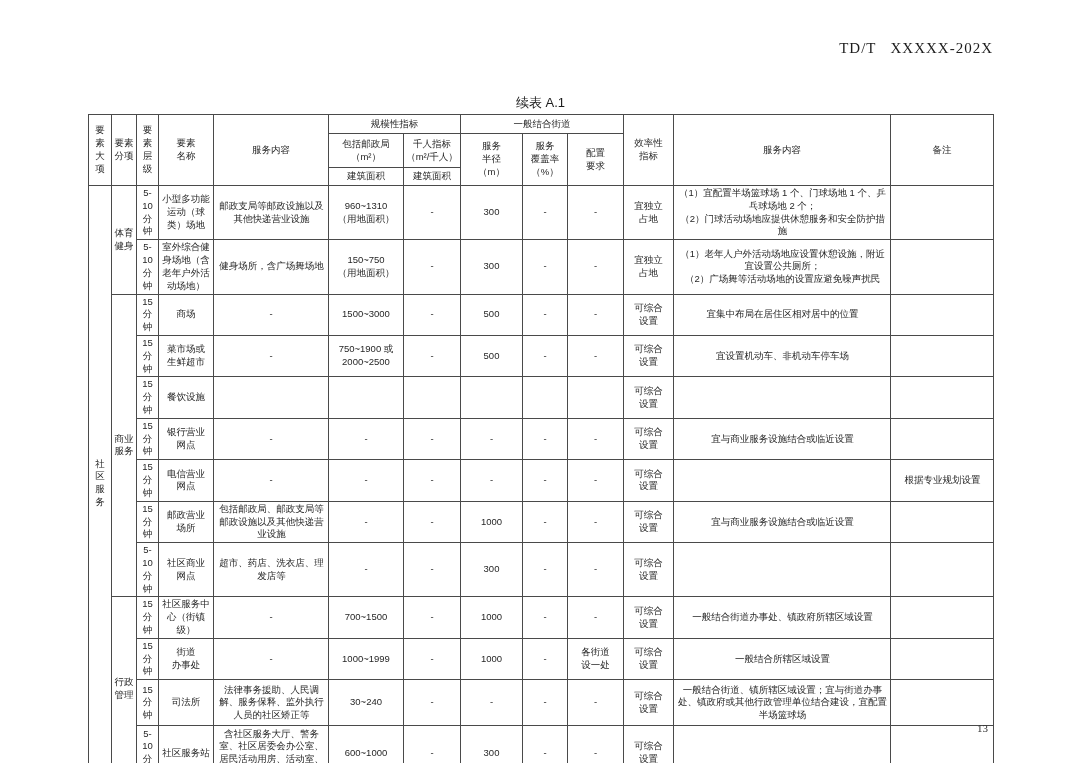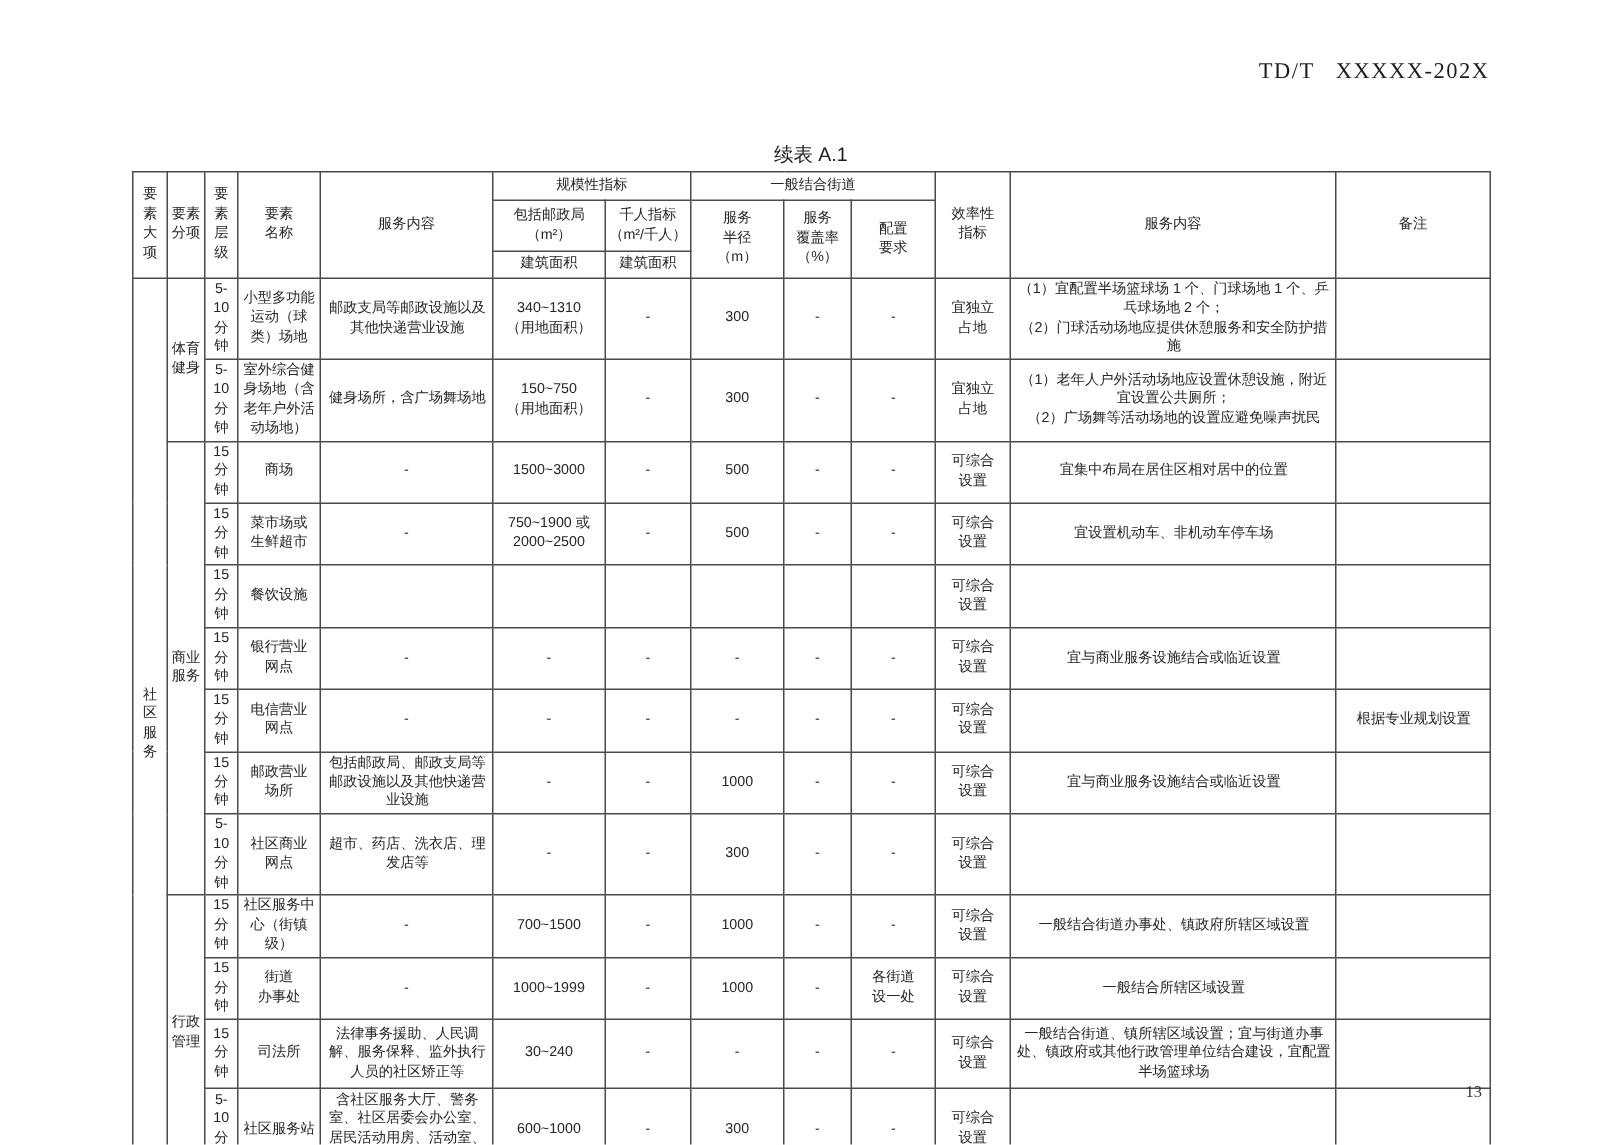--- a/index.html
+++ b/index.html
@@ -98,21 +98,21 @@
   <tbody>
     <tr style="height:43px">
       <td rowspan="13">社区
 服务</td>
       <td rowspan="2">体育
 健身</td>
       <td>5-10
 分钟</td>
       <td>小型多功能运动（球类）场地</td>
       <td class="tl">邮政支局等邮政设施以及其他快递营业设施</td>
-      <td>340~1310
+      <td>960~1310
 （用地面积）</td>
       <td>-</td>
       <td>300</td>
       <td>-</td>
       <td>-</td>
       <td>宜独立
 占地</td>
       <td class="tl">（1）宜配置半场篮球场 1 个、门球场地 1 个、乒乓球场地 2 个；
 （2）门球活动场地应提供休憩服务和安全防护措施</td>
       <td class="tl"></td>

